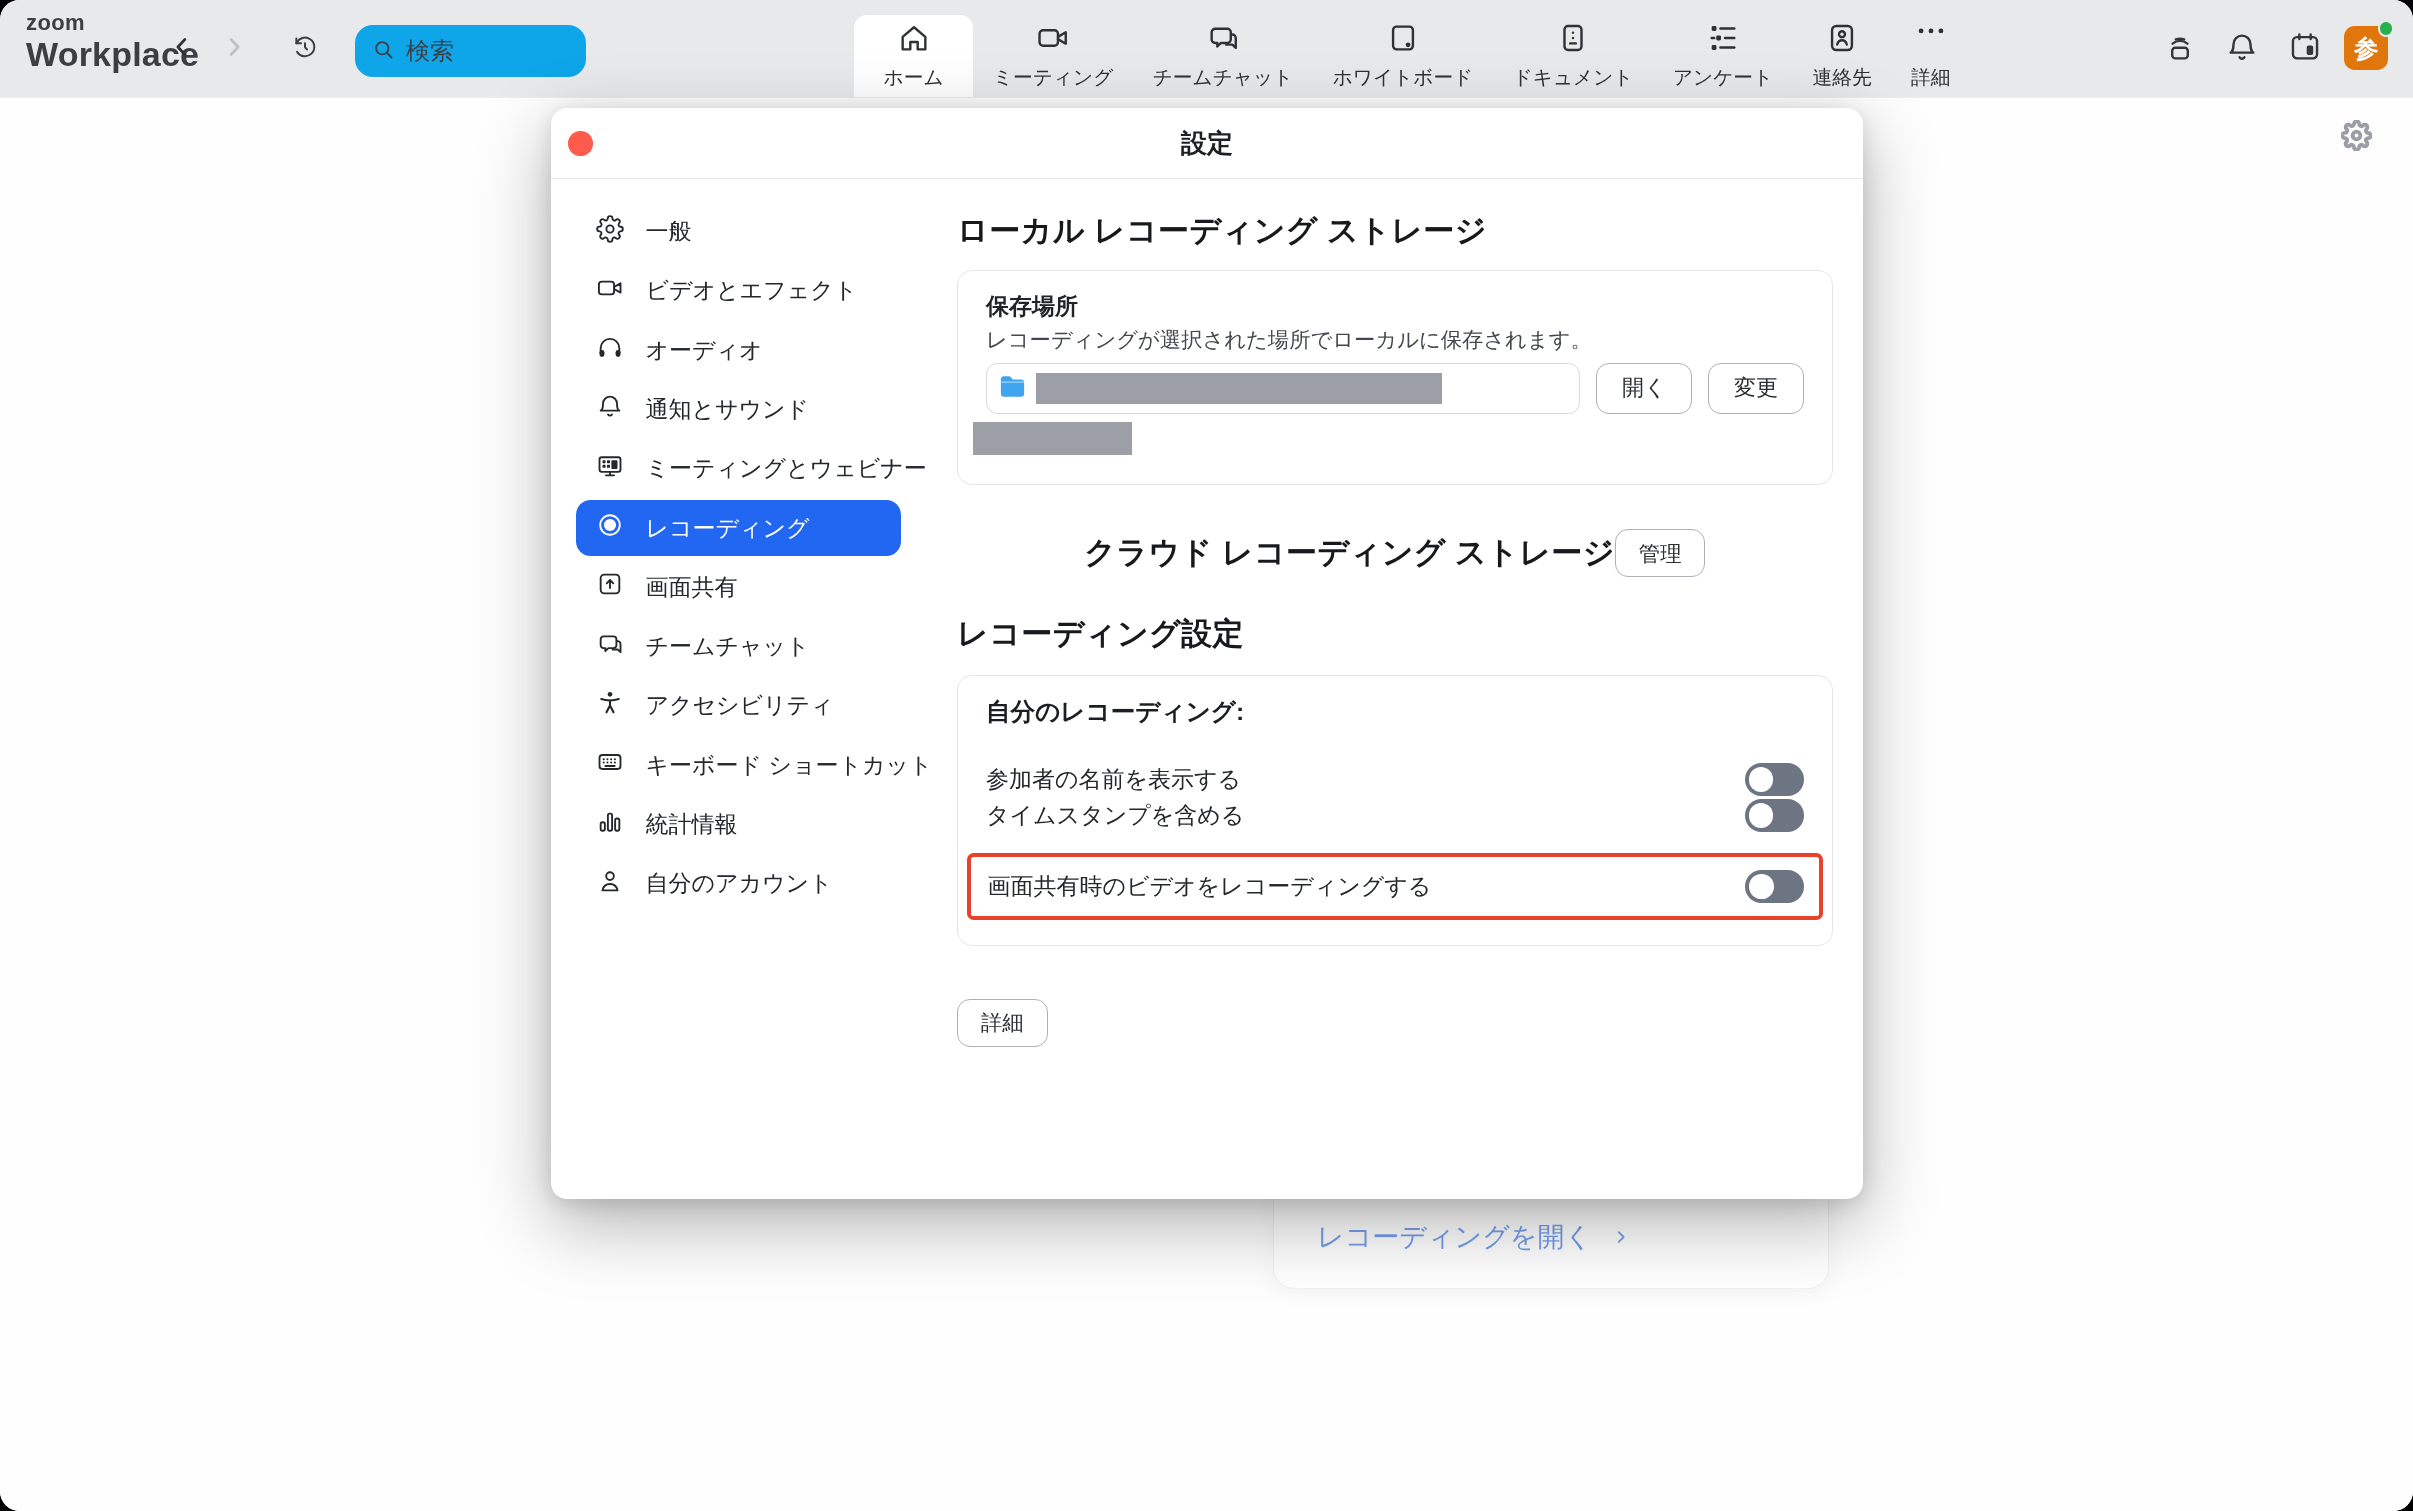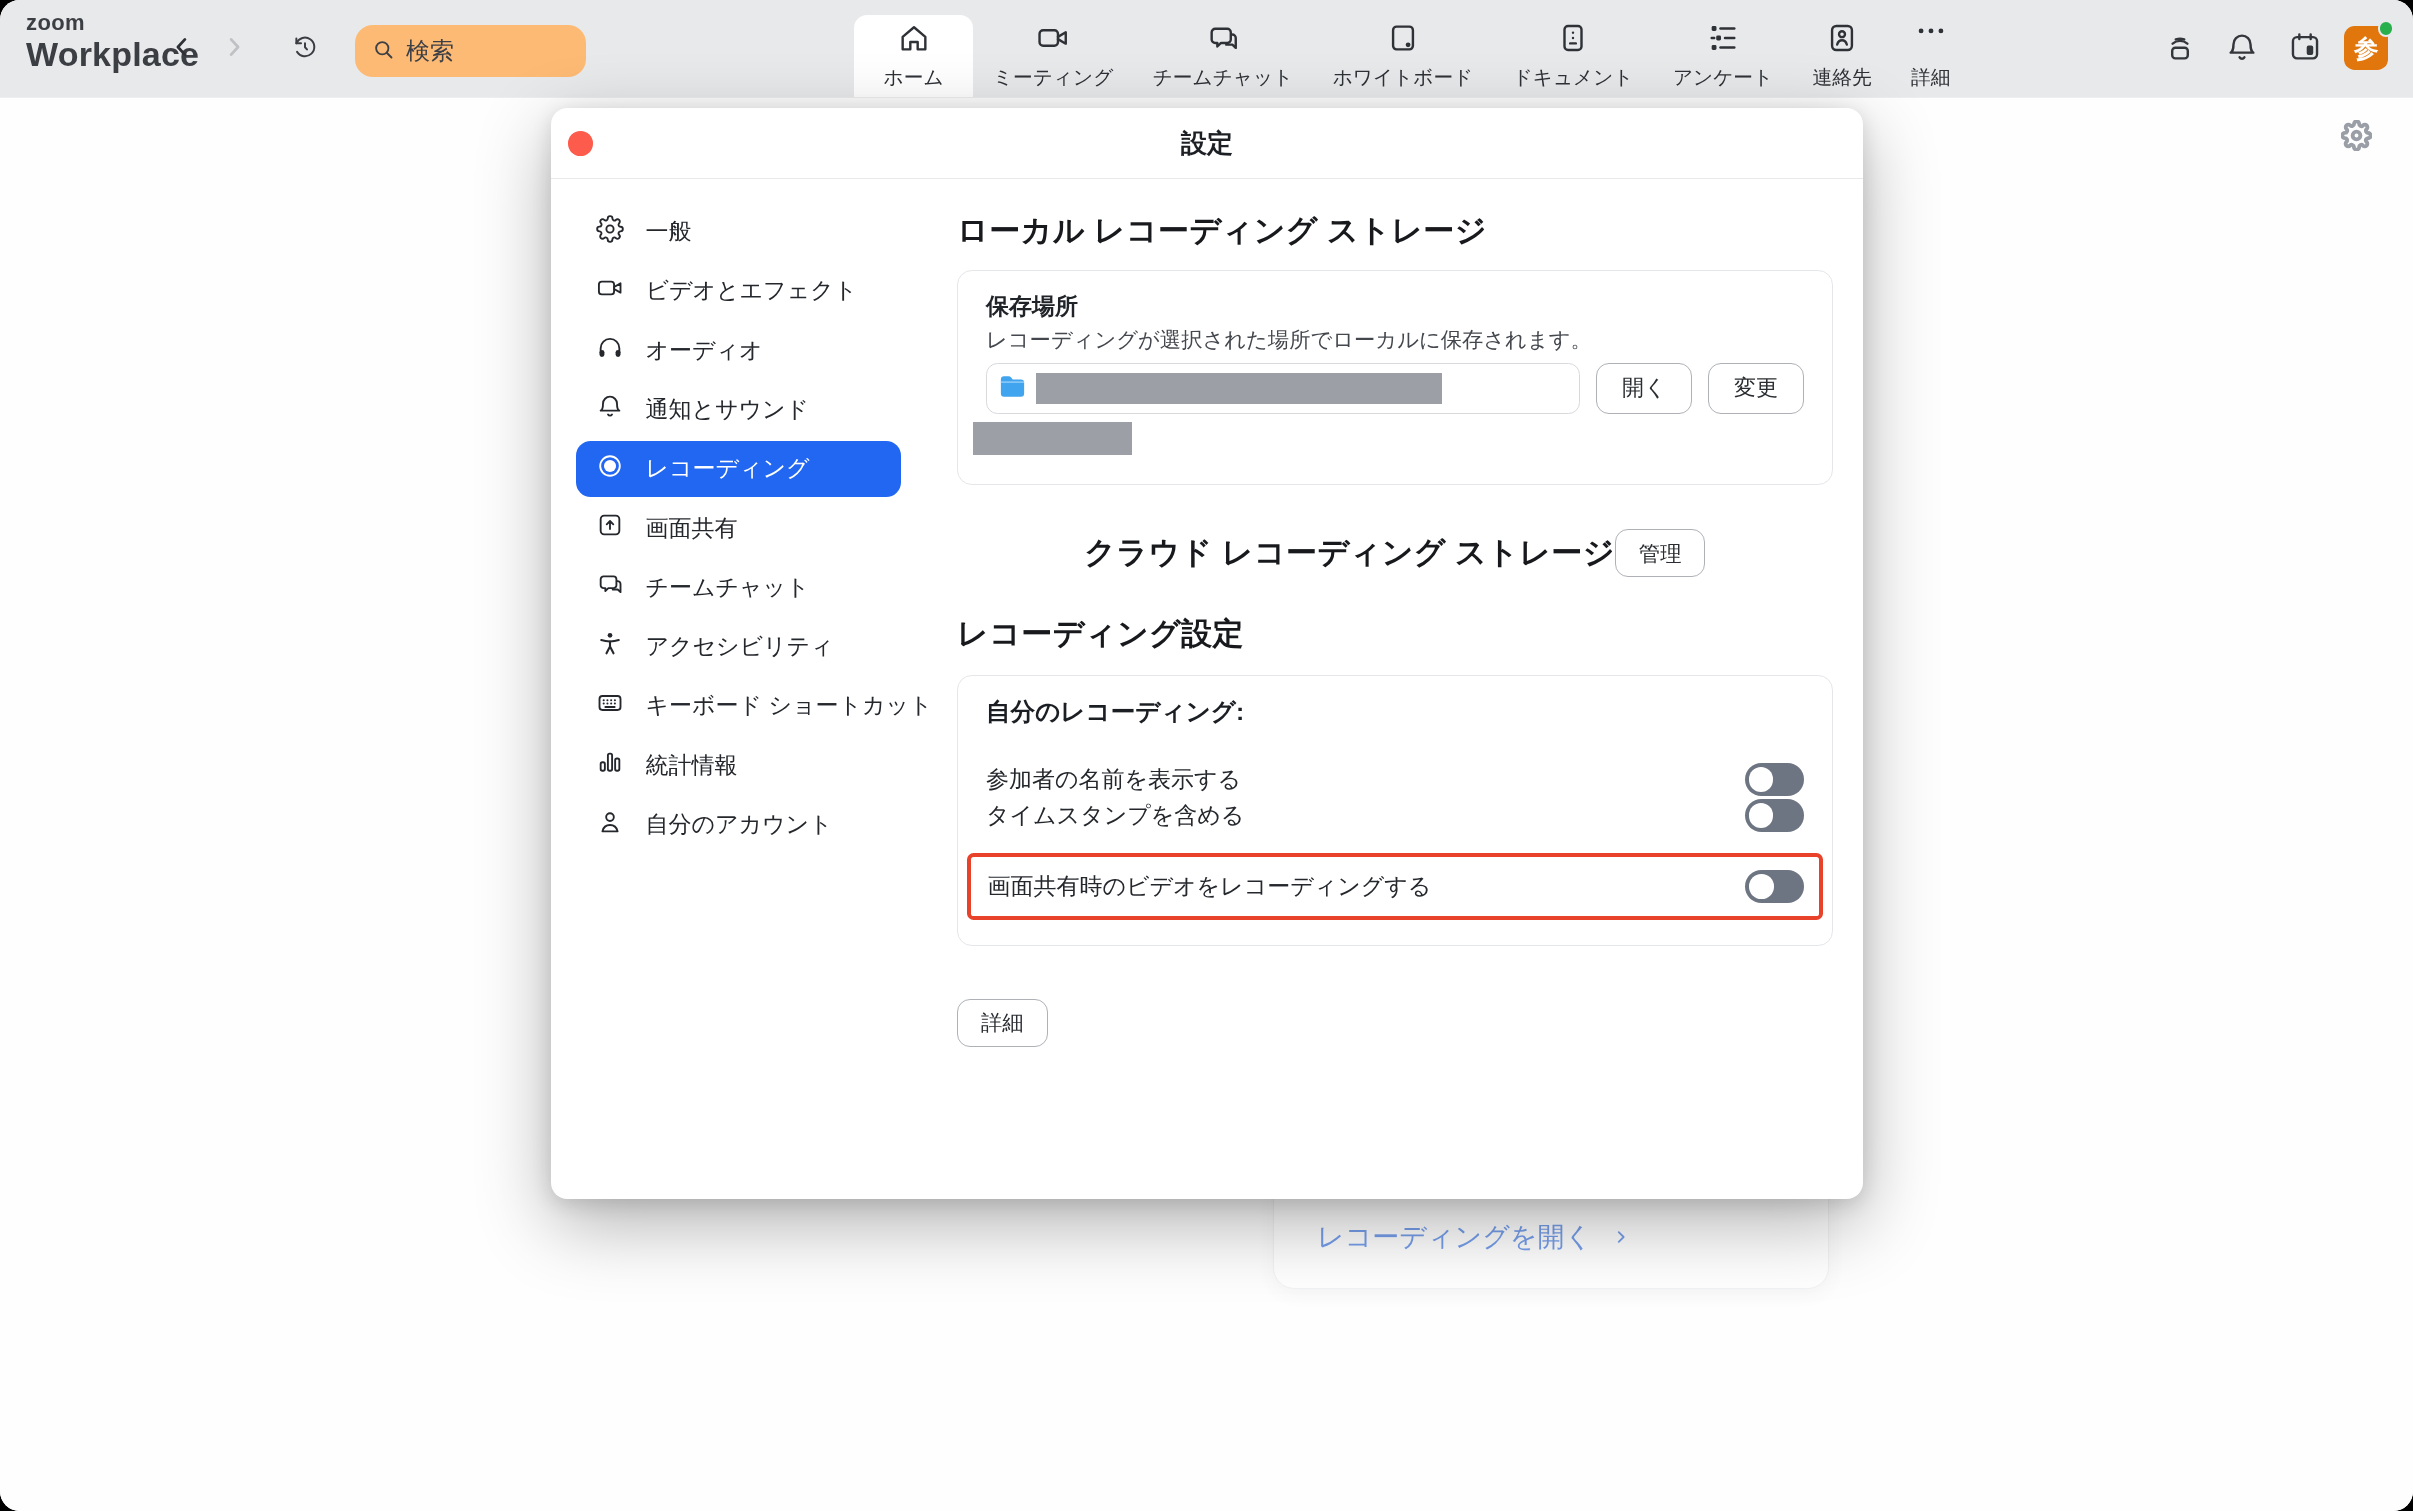--- a/index.html
+++ b/index.html
@@ -8,21 +8,21 @@
 
   
   .topbar { position:absolute; left:0; top:0; width:2413px; height:97px; background:#e8e9eb; box-shadow:0 0.8px 0 rgba(0,0,0,.08); z-index:30; }
   .logo { position:absolute; left:26px; top:11.5px; color:#3b3e43; line-height:1; }
   .logo .l1 { font-size:22px; font-weight:700; letter-spacing:0.4px; }
   .logo .l2 { font-size:34px; font-weight:700; margin-top:3.3px; letter-spacing:0.2px; }
   .navbtn { position:absolute; top:29.6px; width:38px; height:38px; display:flex; align-items:center; justify-content:center; color:#2e3136; }
   .navbtn.disabled { color:#bfc1c5; }
   .navbtn svg, .hist svg { width:28px; height:28px; }
   .hist { position:absolute; left:286px; top:29.6px; width:38px; height:38px; display:flex; align-items:center; justify-content:center; color:#3a3d42; }
-  .search { position:absolute; left:355px; top:24.6px; width:231px; height:52px; border-radius:18px; background:#fdba74; display:flex; align-items:center; padding-left:16.4px; gap:9.9px; color:#3d4046; }
+  .search { position:absolute; left:355px; top:24.6px; width:231px; height:52px; border-radius:18px; background:#0ea5e9; display:flex; align-items:center; padding-left:16.4px; gap:9.9px; color:#3d4046; }
   .search svg { width:24.6px; height:24.6px; }
   .search .ph { font-size:24px; }
   .tabs { position:absolute; left:854px; top:0; height:97px; display:flex; align-items:flex-end; }
   .tab { height:82px; display:flex; flex-direction:column; align-items:center; justify-content:center; gap:5.7px; padding:0 19.7px; color:#2e3136; }
   .tab.active { background:#fff; border-radius:13px 13px 0 0; padding:0 29.6px; }
   .tab svg { width:34px; height:34px; }
   .tab .tlabel { font-size:19.7px; white-space:nowrap; }
   .rightIcons { position:absolute; right:89px; top:29.6px; display:flex; gap:24.6px; color:#33363b; }
   .rightIcons .ric { width:38px; height:38px; display:flex; align-items:center; justify-content:center; }
   .rightIcons svg { width:34px; height:34px; }
@@ -262,20 +262,34 @@
               </svg></span>
           <span>オーディオ</span>
         </div>
         <div class="sItem">
           <span><svg viewBox="0 0 24 24" fill="none" stroke="currentColor" stroke-width="1.6" stroke-linecap="round" stroke-linejoin="round">
                 <path d="M18 10a6 6 0 1 0-12 0c0 5-2 6-2 6h16s-2-1-2-6"></path>
                 <path d="M10.3 19.3a2 2 0 0 0 3.4 0"></path>
               </svg></span>
           <span>通知とサウンド</span>
         </div>
+        <div class="sItem">
+          <span><svg viewBox="0 0 24 24" fill="none" stroke="currentColor" stroke-width="1.6" stroke-linecap="round" stroke-linejoin="round">
+                <rect x="3" y="4.5" width="18" height="12.5" rx="2"></rect>
+                <g fill="currentColor" stroke="none">
+                  <rect x="5.6" y="7" width="2.6" height="2.6" rx=".5"></rect>
+                  <rect x="9.4" y="7" width="2.6" height="2.6" rx=".5"></rect>
+                  <rect x="13.2" y="7" width="5.2" height="7.5" rx=".8"></rect>
+                  <rect x="5.6" y="11" width="2.6" height="2.6" rx=".5"></rect>
+                  <rect x="9.4" y="11" width="2.6" height="2.6" rx=".5"></rect>
+                </g>
+                <path d="M12 17v3M8.5 20h7"></path>
+              </svg></span>
+          <span>ミーティングとウェビナー</span>
+        </div>
         <div class="sItem selected">
           <span><svg viewBox="0 0 24 24" fill="none" stroke="currentColor" stroke-width="1.6">
                 <circle cx="12" cy="12" r="8.4"></circle>
                 <circle cx="12" cy="12" r="5.2" fill="currentColor" stroke="none"></circle>
               </svg></span>
           <span>レコーディング</span>
         </div>
         <div class="sItem">
           <span><svg viewBox="0 0 24 24" fill="none" stroke="currentColor" stroke-width="1.6" stroke-linecap="round" stroke-linejoin="round">
                 <rect x="4" y="4" width="16" height="16" rx="3"></rect>

